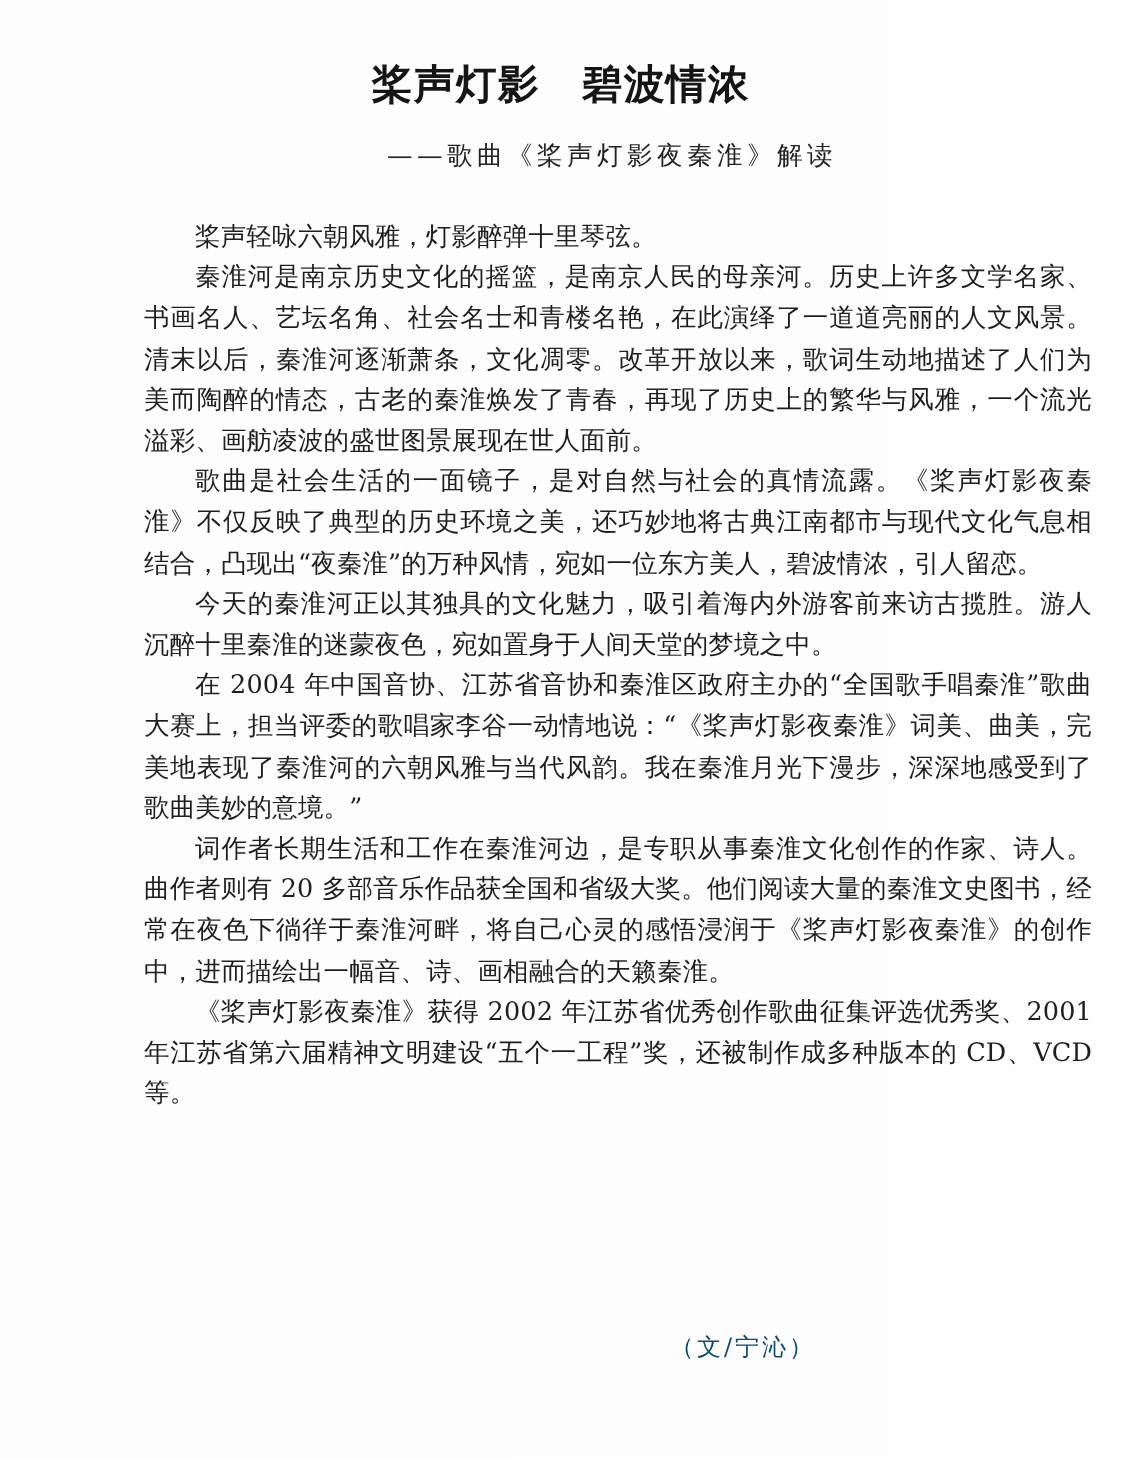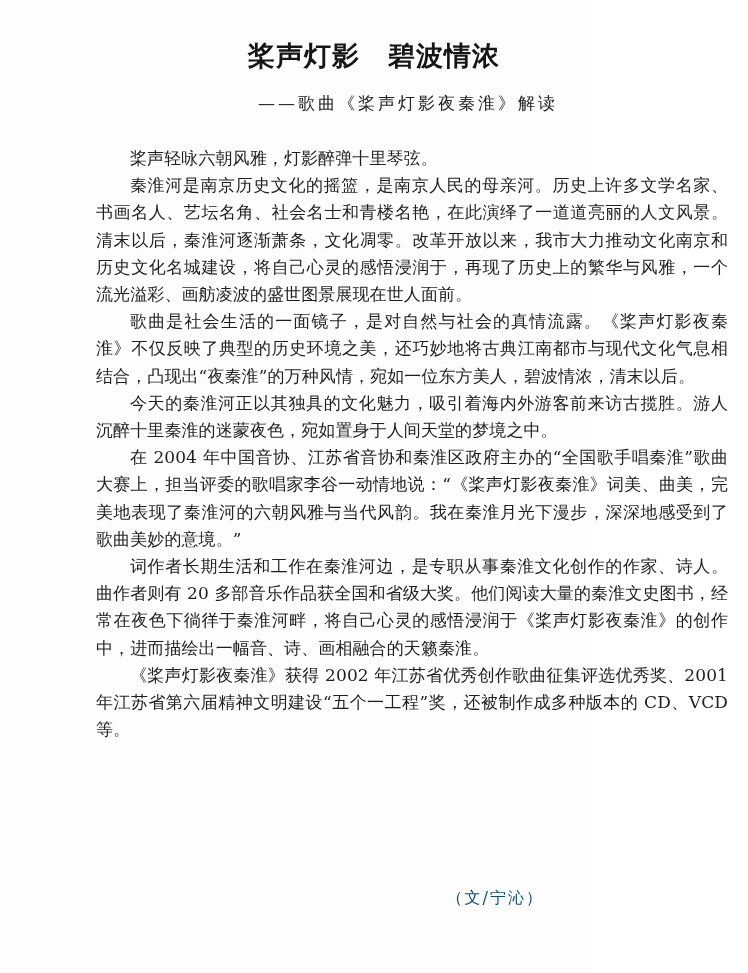--- a/index.html
+++ b/index.html
@@ -36,22 +36,22 @@
 <body>
 
 <div class="page">
   <div class="title">
     <span>桨声灯影</span><span class="gap"></span><span>碧波情浓</span>
   </div>
   <div class="subtitle">——歌曲《桨声灯影夜秦淮》解读</div>
 
   <div class="body">
     <p>桨声轻咏六朝风雅，灯影醉弹十里琴弦。</p>
-    <p>秦淮河是南京历史文化的摇篮，是南京人民的母亲河。历史上许多文学名家、书画名人、艺坛名角、社会名士和青楼名艳，在此演绎了一道道亮丽的人文风景。清末以后，秦淮河逐渐萧条，文化凋零。改革开放以来，我市大力推动文化南京和历史文化名城建设，将自己心灵的感悟浸润于，再现了历史上的繁华与风雅，一个流光溢彩、画舫凌波的盛世图景展现在世人面前。</p>
-    <p>歌曲是社会生活的一面镜子，是对自然与社会的真情流露。《桨声灯影夜秦淮》不仅反映了典型的历史环境之美，还巧妙地将古典江南都市与现代文化气息相结合，凸现出“夜秦淮”的万种风情，宛如一位东方美人，碧波情浓，清末以后。</p>
+    <p>秦淮河是南京历史文化的摇篮，是南京人民的母亲河。历史上许多文学名家、书画名人、艺坛名角、社会名士和青楼名艳，在此演绎了一道道亮丽的人文风景。清末以后，秦淮河逐渐萧条，文化凋零。改革开放以来，歌词生动地描述了人们为美而陶醉的情态，古老的秦淮焕发了青春，再现了历史上的繁华与风雅，一个流光溢彩、画舫凌波的盛世图景展现在世人面前。</p>
+    <p>歌曲是社会生活的一面镜子，是对自然与社会的真情流露。《桨声灯影夜秦淮》不仅反映了典型的历史环境之美，还巧妙地将古典江南都市与现代文化气息相结合，凸现出“夜秦淮”的万种风情，宛如一位东方美人，碧波情浓，引人留恋。</p>
     <p>今天的秦淮河正以其独具的文化魅力，吸引着海内外游客前来访古揽胜。游人沉醉十里秦淮的迷蒙夜色，宛如置身于人间天堂的梦境之中。</p>
     <p>在 2004 年中国音协、江苏省音协和秦淮区政府主办的“全国歌手唱秦淮”歌曲大赛上，担当评委的歌唱家李谷一动情地说：“《桨声灯影夜秦淮》词美、曲美，完美地表现了秦淮河的六朝风雅与当代风韵。我在秦淮月光下漫步，深深地感受到了歌曲美妙的意境。”</p>
     <p>词作者长期生活和工作在秦淮河边，是专职从事秦淮文化创作的作家、诗人。曲作者则有 20 多部音乐作品获全国和省级大奖。他们阅读大量的秦淮文史图书，经常在夜色下徜徉于秦淮河畔，将自己心灵的感悟浸润于《桨声灯影夜秦淮》的创作中，进而描绘出一幅音、诗、画相融合的天籁秦淮。</p>
     <p>《桨声灯影夜秦淮》获得 2002 年江苏省优秀创作歌曲征集评选优秀奖、2001 年江苏省第六届精神文明建设“五个一工程”奖，还被制作成多种版本的 CD、VCD 等。</p>
   </div>
 
   <div class="sig">（文/宁沁）</div>
 </div>
 
 </body></html>

